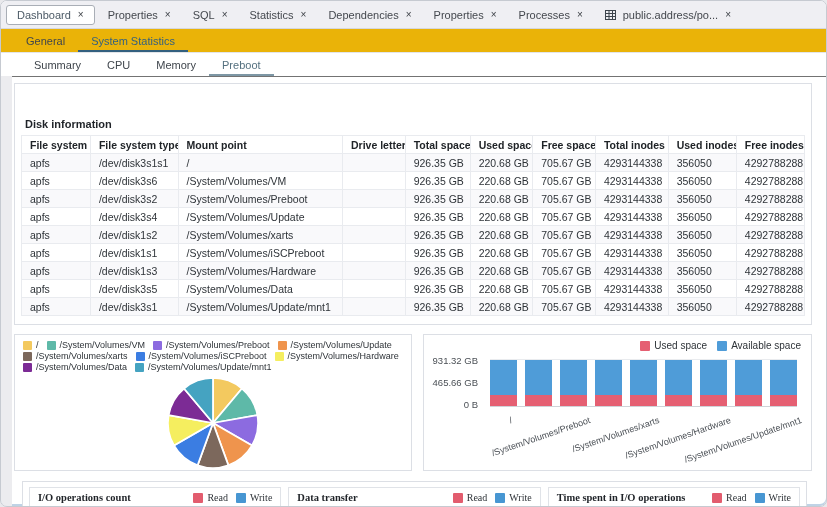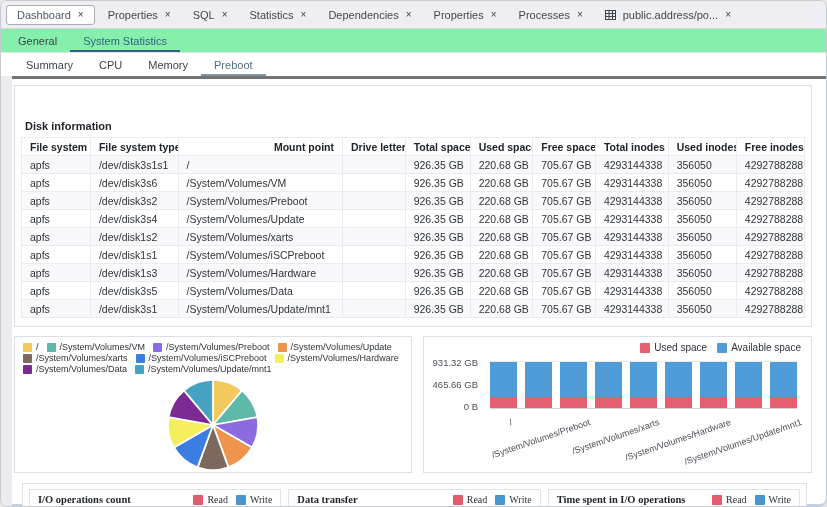--- a/index.html
+++ b/index.html
@@ -5,33 +5,33 @@
   html,body{margin:0;padding:0;background:#e9e9ec;font-family:"Liberation Sans",sans-serif;}
   .window{position:relative;width:825px;height:505px;border:1px solid #c6cad1;border-radius:7px;
           overflow:hidden;background:#fff;box-shadow:inset 0 -2px 0 #bfd3e6;}
   
   .tabbar{height:27px;background:#efeff3;border-bottom:1px solid #d6d8dd;display:flex;align-items:center;padding:0 3px;}
   .tab{display:flex;align-items:center;gap:7px;padding:4px 11px;font-size:11px;color:#44484e;cursor:default;white-space:nowrap;}
   .tab.active{background:#fff;border:1px solid #a9aeb6;border-radius:3px;padding:3px 10px;margin:0 2px;color:#4c5a66;}
   .tab-close{font-size:10px;color:#3c4046;line-height:1;}
   .tab-icon svg{display:block;}
   
-  .navbar{height:23px;border-bottom:1px solid #e3e5e9;display:flex;align-items:flex-end;padding-left:4px;background:#86efac;}
-  .statbar{height:23px;border-bottom:3px solid #737373;display:flex;align-items:flex-end;padding-left:12px;background:#fff;}
+  .navbar{height:23px;border-bottom:1px solid #e3e5e9;display:flex;align-items:flex-end;padding-left:12px;background:#eab308;}
+  .statbar{height:23px;border-bottom:1px solid #737373;display:flex;align-items:flex-end;padding-left:20px;background:#fff;}
   .nav-item{padding:4px 13px 5px;font-size:11px;color:#3f454c;cursor:default;white-space:nowrap;}
   .nav-item.active{color:#33607f;border-bottom:2px solid #33607f;padding-bottom:3px;}
   .statbar .nav-item.active{color:#54707f;border-bottom:2px solid #7e97a5;}
   
   .gutter{position:absolute;left:0;top:75px;bottom:0;width:11px;background:#ececef;}
   .main{padding:6px 14px 0 13px;}
   .panel{background:#fff;border:1px solid #dcdfe5;box-sizing:border-box;}
   .disk-title{font-size:11px;font-weight:700;color:#1f2328;padding:6px 10px 5px;margin-top:28px;}
   table{width:calc(100% - 12px);margin:0 6px 8px;border-collapse:collapse;font-size:10.5px;color:#2e3338;table-layout:fixed;}
   th,td{border:1px solid #e9ebef;padding:2.5px 8px;text-align:left;overflow:hidden;white-space:nowrap;}
-  th{font-weight:700;color:#202428;text-align:right;}
+  th{font-weight:700;color:#202428;}
   tbody tr:nth-child(odd){background:#f9f9fb;}
   
   .charts-row{display:flex;gap:11px;margin-top:9px;}
   .pie-panel{width:398px;height:137px;padding:5px 8px;box-sizing:border-box;}
   .pie-legend{font-size:9px;color:#2e3338;}
   .lg-row{display:flex;column-gap:8px;margin-bottom:1px;}
   .lg-item{display:flex;align-items:center;gap:4px;white-space:nowrap;}
   .swatch{width:9px;height:9px;border-radius:1px;flex:none;}
   .pie-svg{display:block;margin:2px auto 0;}
   .bar-panel{flex:1;height:137px;position:relative;}

